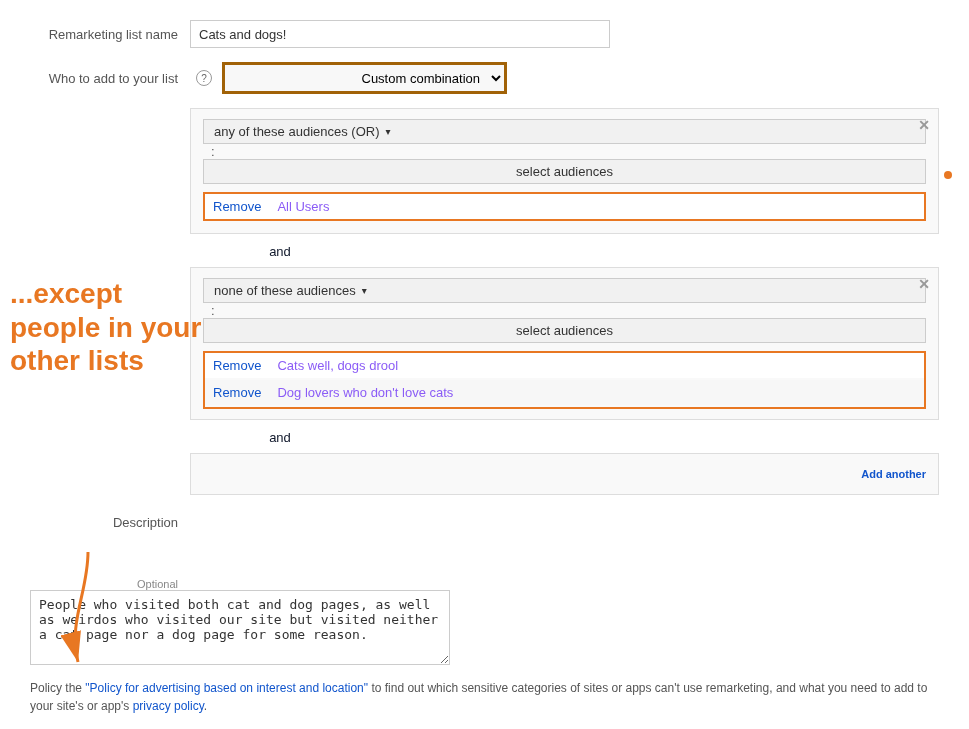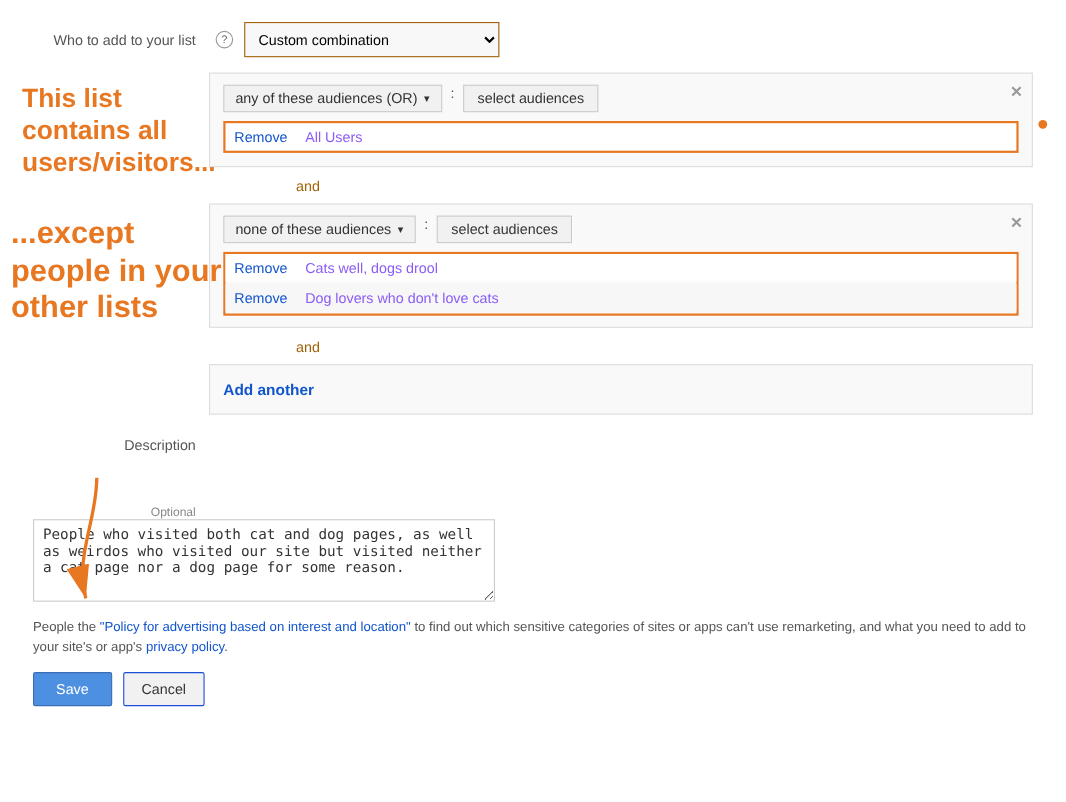--- a/index.html
+++ b/index.html
@@ -55,20 +55,21 @@
       background: #f9f9f9;
       margin-left: 160px;
       margin-bottom: 10px;
       padding: 10px 12px;
       position: relative;
     }
 
     .section-header {
       display: flex;
       margin-bottom: 8px;
+      flex-direction: column;
     }
 
     .audience-select-btn {
       display: inline-flex;
       align-items: center;
       border: 1px solid #ccc;
       background: #f1f1f1;
       padding: 4px 10px;
       font-size: 13px;
       cursor: pointer;
@@ -138,33 +139,34 @@
       height: 8px;
       background: #e87722;
       border-radius: 50%;
     }
 
     .and-connector {
       margin-left: 160px;
       text-align: center;
       width: 60px;
       font-size: 13px;
-      color: #a16207;
+      color: #0f172a;
       margin-bottom: 8px;
     }
 
     .add-another-btn {
       color: #1155cc;
       text-decoration: none;
       cursor: pointer;
-      font-size: 14px;
+      font-size: 11px;
       font-weight: bold;
       margin-left: 160px;
       display: block;
       padding: 6px 0;
+      text-align: right;
     }
 
     .description-row {
       display: flex;
       align-items: flex-start;
       margin-top: 16px;
       margin-bottom: 14px;
       flex-direction: column;
     }
 
@@ -246,39 +248,40 @@
       margin-left: 160px;
       padding: 8px 12px;
       margin-bottom: 10px;
     }
   </style>
 </head>
 <body>
 
 <div class="container">
 
+  <div class="form-row">
+    <div class="form-label">Remarketing list name</div>
+    <input class="text-input" type="text" value="Cats and dogs!" style="">
+  </div>
 
   <div class="form-row" style="align-items:center;">
     <div class="form-label">Who to add to your list</div>
     <span class="help-icon">?</span>
     <div style="margin-left:10px; position:relative;">
-      <select style="width:232px; height:32px; border:1px solid #a16207; background:#f8f8f8; padding:4px 8px; font-size:13px; cursor:pointer;">
+      <select style="width:285px; height:32px; border:3px solid #a16207; background:#f8f8f8; padding:4px 8px; font-size:13px; cursor:pointer;text-align:right;">
         <option>Custom combination</option>
         <option>All visitors</option>
         <option>Visitors of a page</option>
       </select>
     </div>
   </div>
 
   <div class="audiences-wrapper" style="position:relative;">
     <div style="position:relative;">
 
-      <div style="position:absolute; left:-10px; top:10px; color:#e87722; font-size:24px; font-weight:bold; line-height:1.2; width:185px; z-index:10;">
-        This list contains all users/visitors...
-      </div>
 
       <div class="section-block" style="position:relative;">
         <div class="close-btn">✕</div>
         <div class="section-header">
           <button class="audience-select-btn">
             <span>any of these audiences (OR)</span>
             <span class="arrow">▾</span>
           </button>
           <span class="colon">:</span>
           <button class="select-audiences-btn">select audiences</button>
@@ -335,21 +338,21 @@
 
   <div class="description-row">
     <div class="description-label">
       <span>Description</span>
       <span class="description-optional">Optional</span>
     </div>
     <textarea class="description-textarea" style="">People who visited both cat and dog pages, as well as weirdos who visited our site but visited neither a cat page nor a dog page for some reason.</textarea>
   </div>
 
   <div class="policy-text">
-    <span>People the </span><a class="policy-link">"Policy for advertising based on interest and location"</a><span> to find out which sensitive categories of sites or apps can't use remarketing, and what you need to add to your site's or app's </span><a class="policy-link">privacy policy</a><span>.</span>
+    <span>Policy the </span><a class="policy-link">"Policy for advertising based on interest and location"</a><span> to find out which sensitive categories of sites or apps can't use remarketing, and what you need to add to your site's or app's </span><a class="policy-link">privacy policy</a><span>.</span>
   </div>
 
   <div class="button-row">
     <button class="save-btn">Save</button>
     <button class="cancel-btn">Cancel</button>
   </div>
 
   <div style="position:absolute; left:28px; bottom:85px;">
     <svg width="60" height="120" viewBox="0 0 60 120">
       <defs>

